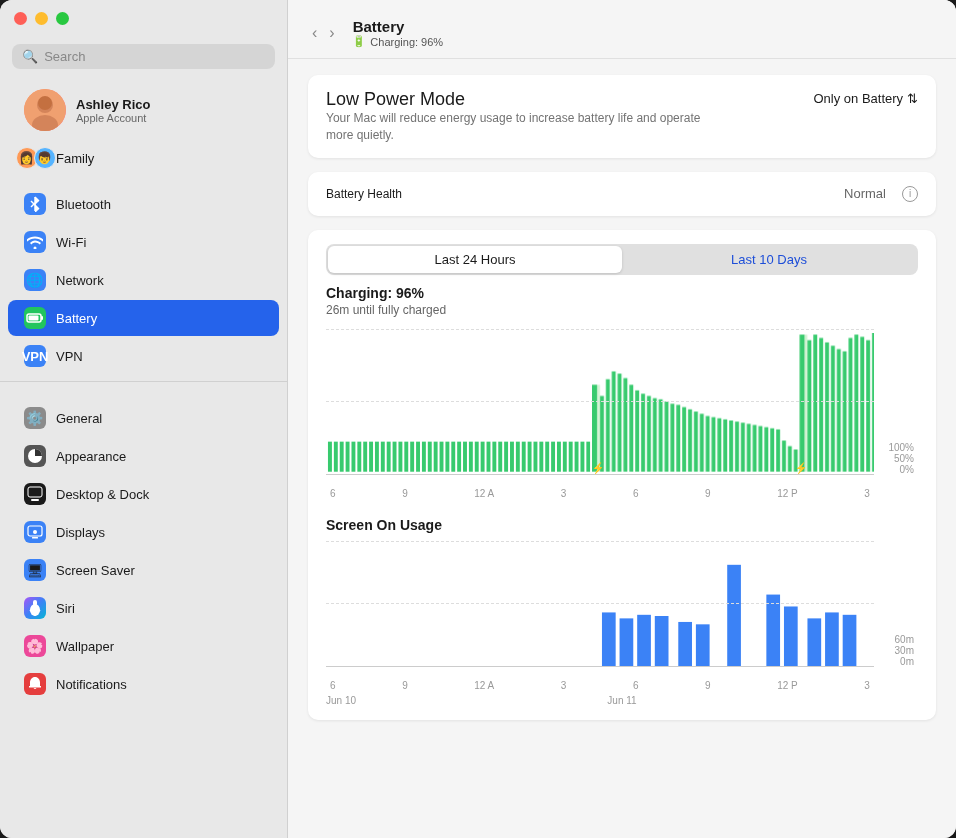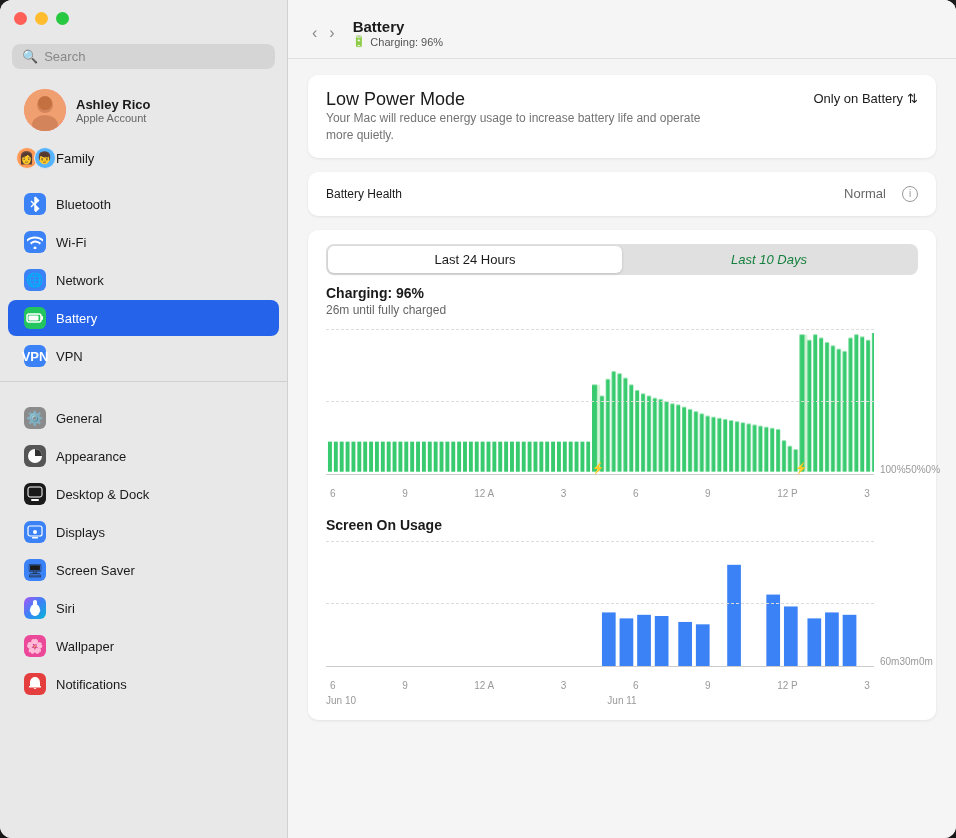--- a/index.html
+++ b/index.html
@@ -277,22 +277,21 @@
       cursor: pointer;
       font-weight: 500;
     }
     .time-btn.active {
       background: white;
       box-shadow: 0 1px 3px rgba(0,0,0,0.15);
       color: #1a1a1a;
     }
     .time-btn.inactive {
       background: transparent;
-      color: #15803d;
-      font-style: italic;
+      color: #1d4ed8;
     }
     .charging-status {
       font-size: 14px;
       font-weight: 600;
       color: #1a1a1a;
       margin-bottom: 2px;
     }
     .charging-sub {
       font-size: 12px;
       color: #666;
@@ -310,22 +309,22 @@
       height: 170px;
       margin-bottom: 4px;
     }
     .chart-y-labels {
       position: absolute;
       right: 0;
       top: 0;
       bottom: 24px;
       width: 38px;
       display: flex;
-      flex-direction: row;
-      justify-content: space-between;
+      flex-direction: column;
+      justify-content: flex-end;
       align-items: flex-end;
       padding-right: 4px;
     }
     .y-label {
       font-size: 10px;
       color: #999;
     }
     .chart-area {
       position: absolute;
       left: 0;

